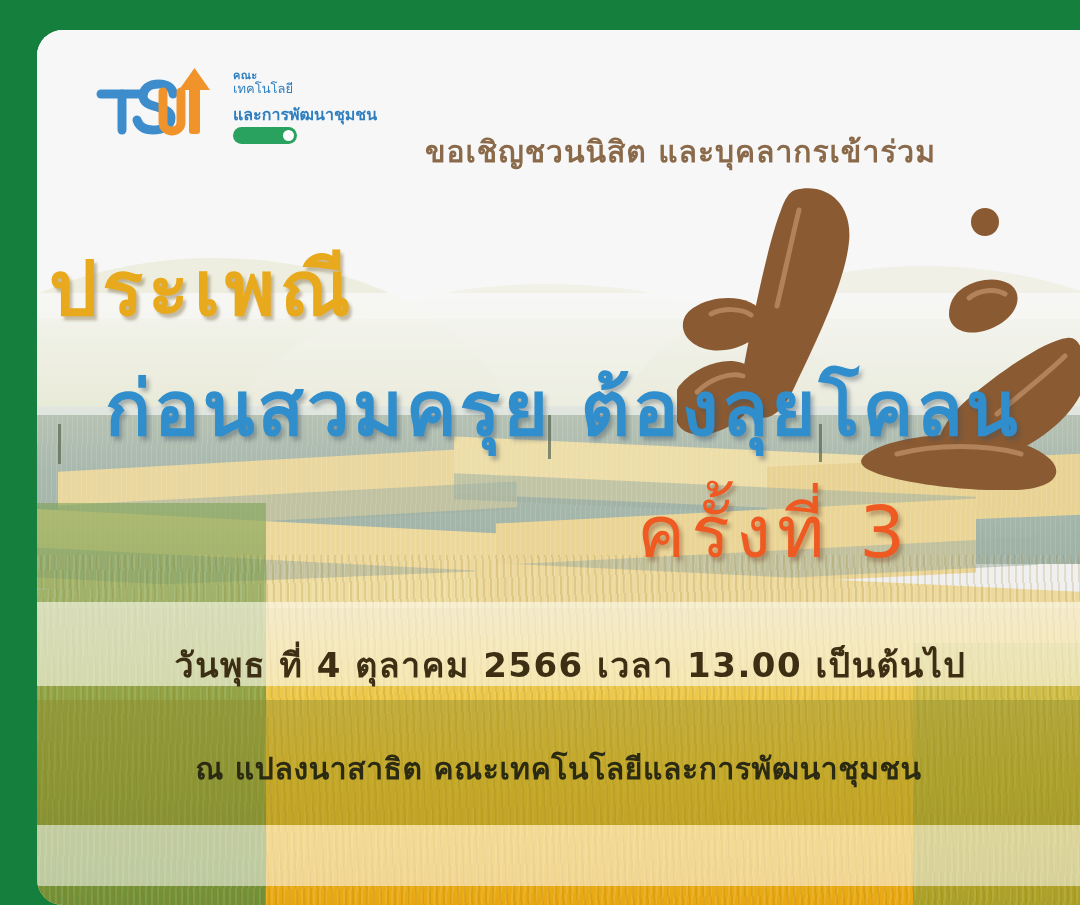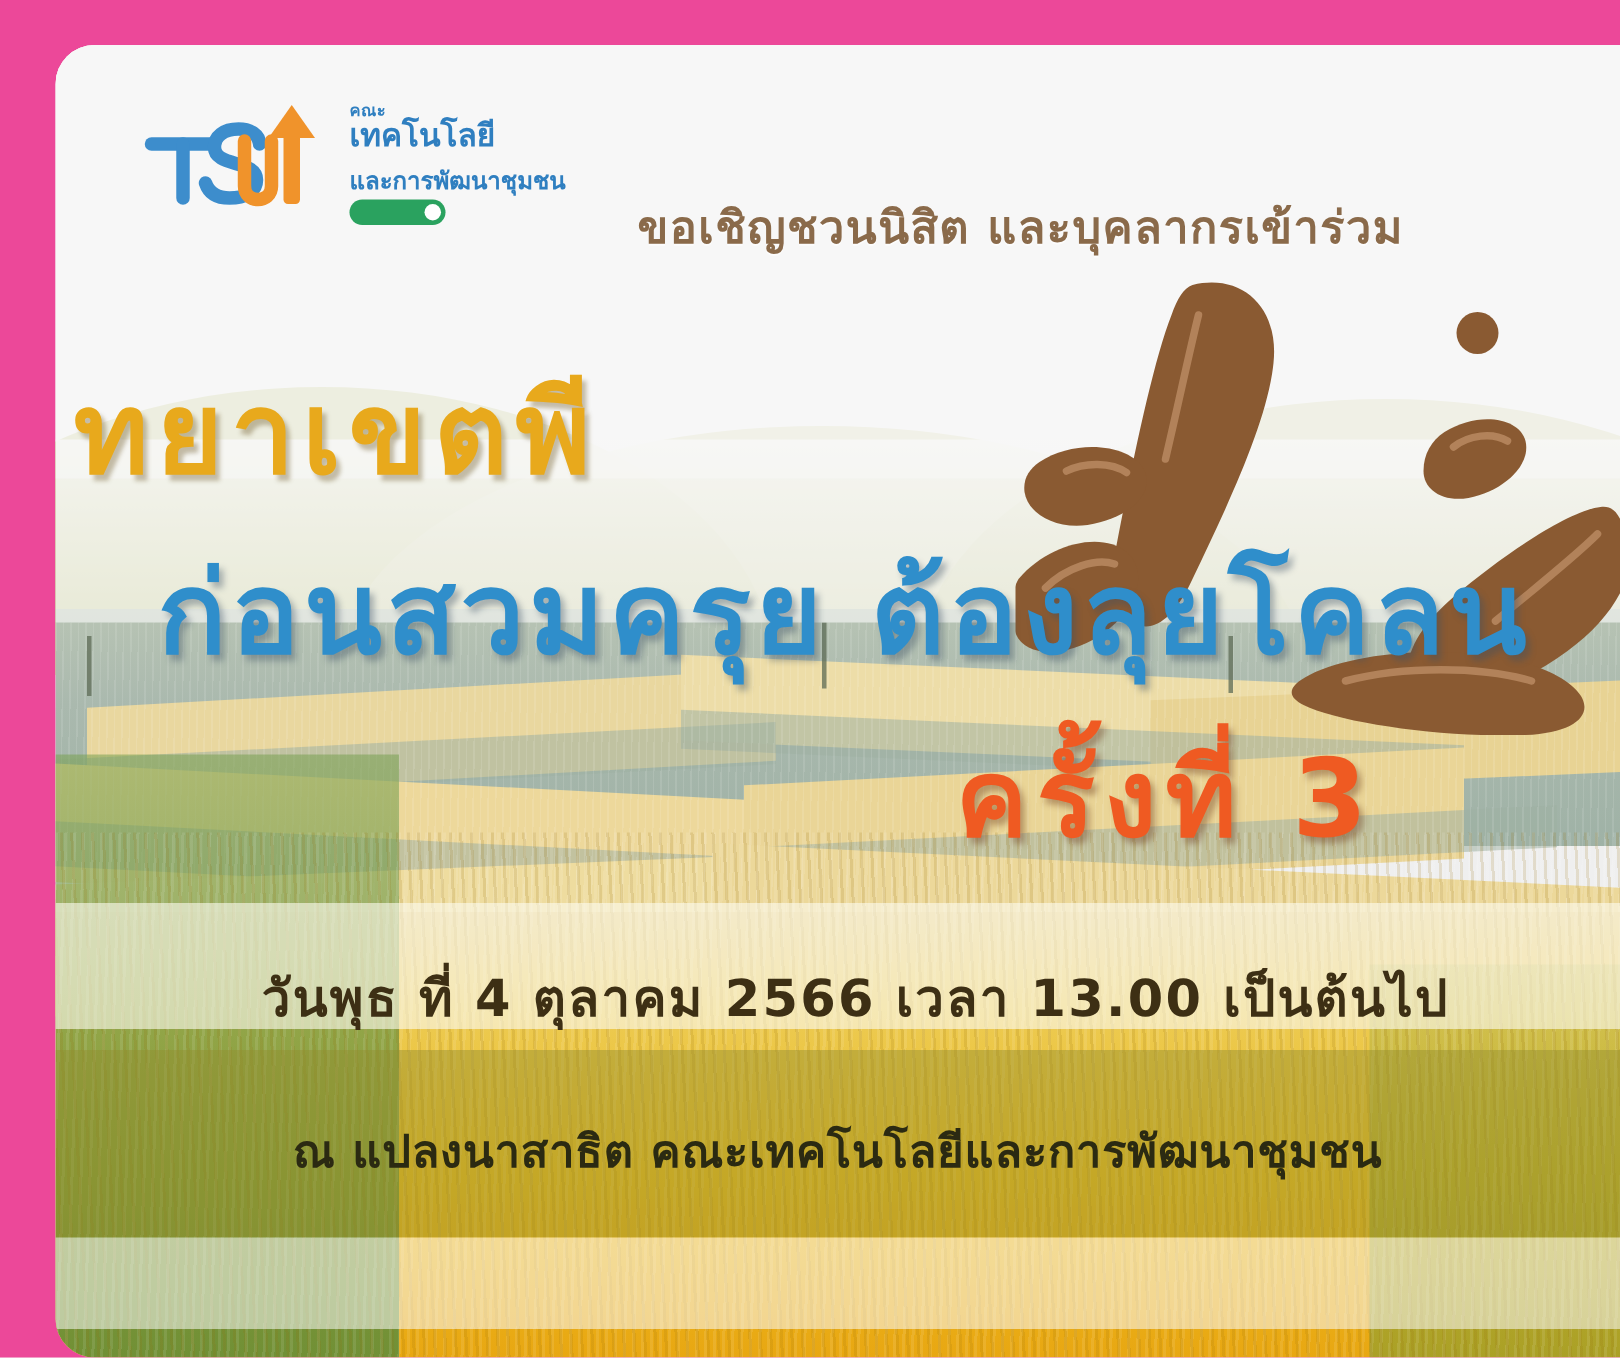--- a/index.html
+++ b/index.html
@@ -5,21 +5,21 @@
 <style>
   html,body{margin:0;padding:0;}
   body{
     width:1080px;height:905px;
     background:#fbfbfb;
     font-family:"DejaVu Sans","Liberation Sans",sans-serif;
     overflow:hidden;
   }
   #poster{
     position:absolute;left:0;top:0;width:1080px;height:905px;
-    background:#ec4899;
+    background:#15803d;
     overflow:hidden;
   }
 
   
   .card{
     position:absolute;
     left:37px;top:30px;
     width:1043px;height:875px;
     border-radius:26px 0 0 26px;
     overflow:hidden;
@@ -135,21 +135,21 @@
   
   .logo{
     position:absolute;left:48px;top:32px;
     display:flex;align-items:center;gap:6px;
     padding:6px 10px;
   }
   .logo-mark{position:relative;width:132px;height:78px;}
   .logo-mark svg{display:block;}
   .logo-txt{display:flex;flex-direction:column;line-height:1;}
   .lg-small{font-size:11px;color:#2f7fc0;font-weight:700;letter-spacing:.3px;}
-  .lg-l1{font-size:21px;color:#2f7fc0;font-weight:700;margin-top:1px;}
+  .lg-l1{font-size:13px;color:#2f7fc0;font-weight:400;margin-top:1px;}
   .lg-l2{font-size:16px;color:#2f7fc0;font-weight:700;margin-top:12px;}
   .lg-pill{
     margin-top:4px;width:64px;height:17px;border-radius:9px;
     background:#2aa25f;position:relative;
   }
   .lg-pill:after{
     content:"";position:absolute;right:3px;top:3px;
     width:11px;height:11px;border-radius:50%;background:#fff;
   }
 
@@ -169,21 +169,21 @@
   }
   .t-line2{
     position:absolute;left:68px;top:318px;
     font-size:76px;font-weight:700;color:#2f8ecb;
     letter-spacing:3px;
     text-shadow:3px 4px 4px rgba(60,80,100,.40);
     white-space:nowrap;
   }
   .t-line3{
     position:absolute;left:600px;top:444px;
-    font-size:72px;font-weight:700;color:#ef5a22;
+    font-size:72px;font-weight:400;color:#ef5a22;
     letter-spacing:6px;
     text-shadow:3px 4px 4px rgba(110,60,30,.42);
   }
   .t-date{
     position:absolute;left:12px;top:608px;width:100%;
     text-align:center;
     font-size:34px;font-weight:700;color:#3d2f14;
     letter-spacing:1.5px;
   }
   .t-venue{
@@ -303,21 +303,21 @@
       </div>
       <div class="logo-txt">
         <span class="lg-small">คณะ</span>
         <span class="lg-l1">เทคโนโลยี</span>
         <span class="lg-l2">และการพัฒนาชุมชน</span>
         <span class="lg-pill"></span>
       </div>
     </div>
 
     <div class="invite">ขอเชิญชวนนิสิต และบุคลากรเข้าร่วม</div>
-    <div class="t-prapeni">ทยาเขตพี</div>
+    <div class="t-prapeni">ประเพณี</div>
     <div class="t-line2">ก่อนสวมครุย ต้องลุยโคลน</div>
     <div class="t-line3">ครั้งที่ 3</div>
 
     <div class="t-date">วันพุธ ที่ 4 ตุลาคม 2566 เวลา 13.00 เป็นต้นไป</div>
     <div class="t-venue">
       <div>ณ แปลงนาสาธิต คณะเทคโนโลยีและการพัฒนาชุมชน</div>
     </div>
 
   </div>
 </div>

